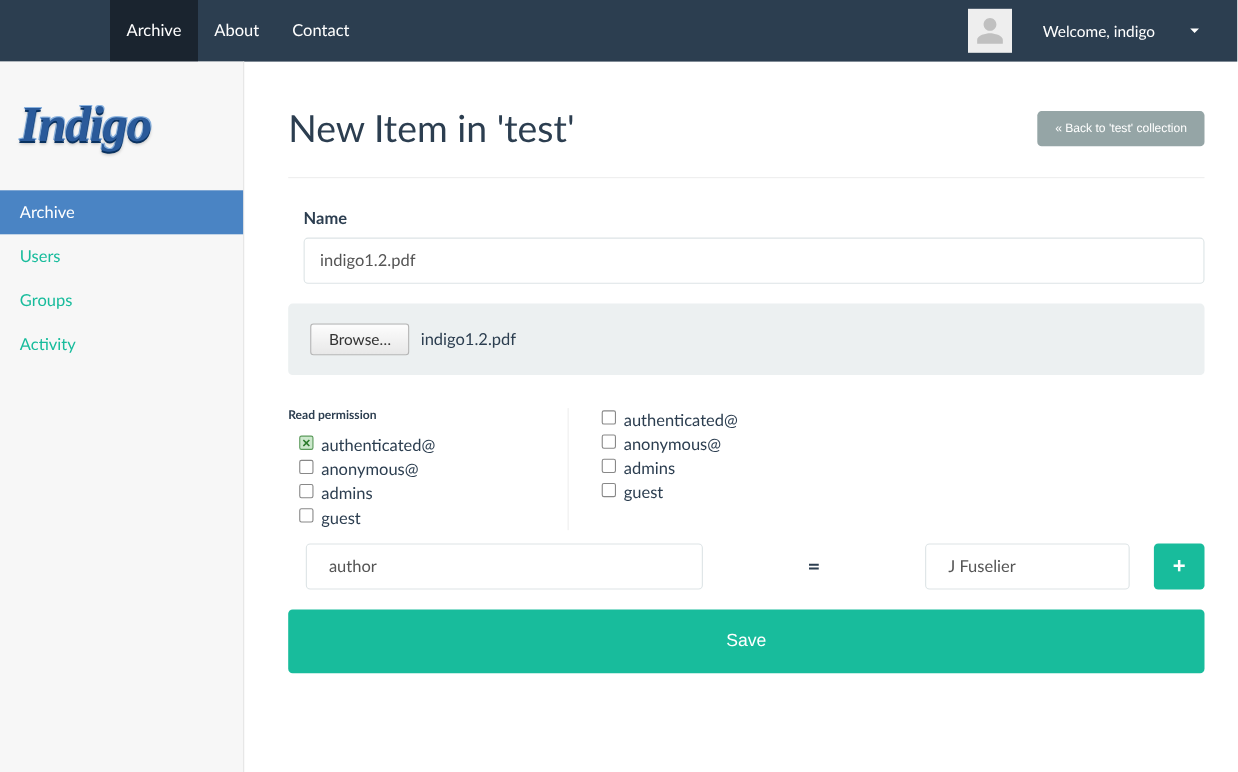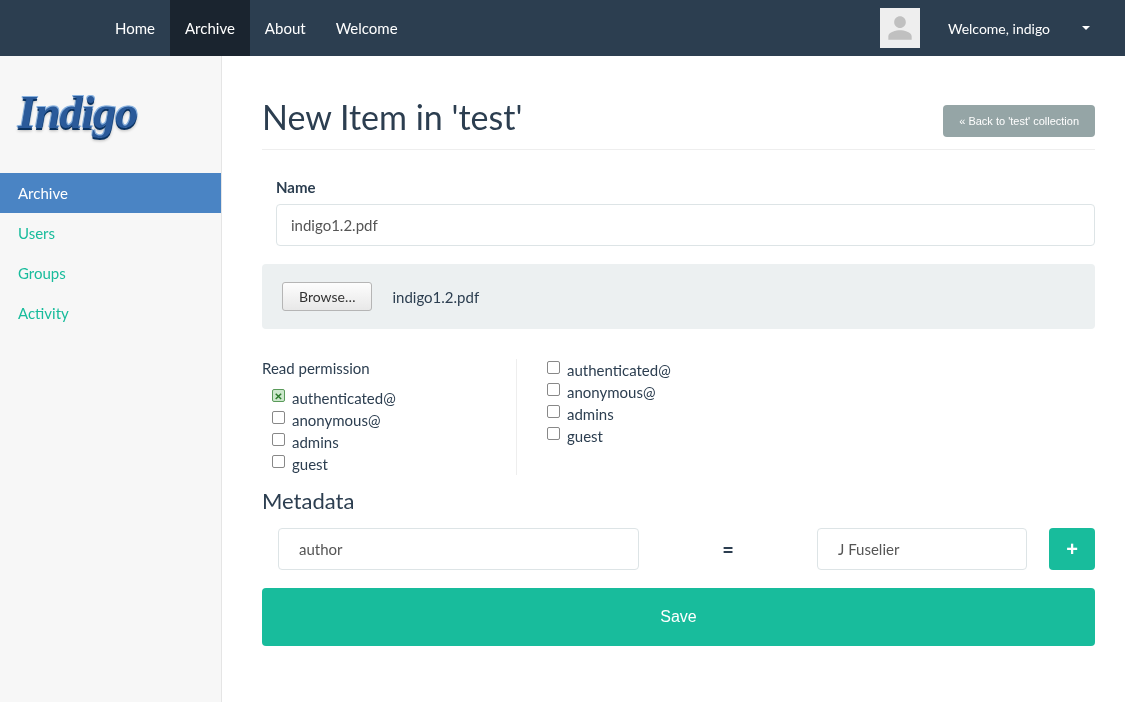--- a/index.html
+++ b/index.html
@@ -90,24 +90,24 @@
     background: #4a84c4;
     color: #fff;
   }
 
   .main {
     flex: 1;
     padding: 40px 30px 40px 40px;
   }
   .page-head {
     display: flex;
-    align-items: flex-end;
+    align-items: center;
     justify-content: space-between;
     border-bottom: 1px solid #eee;
-    padding-bottom: 12px;
+    padding-bottom: 24px;
     margin-bottom: 28px;
   }
   .page-head h1 {
     font-size: 34px;
     font-weight: 400;
     color: #2c3e50;
   }
   .btn {
     display: inline-block;
     padding: 10px 16px;
@@ -138,43 +138,43 @@
     font-size: 15px;
     color: #555;
     font-family: inherit;
   }
   .file-well {
     background: #ecf0f1;
     border-radius: 4px;
     padding: 18px 20px;
     display: flex;
     align-items: center;
-    gap: 20px;
+    gap: 10px;
     margin-bottom: 30px;
   }
   .browse-btn {
     background: linear-gradient(#fdfdfd, #e8e8e8);
     border: 1px solid #b5b5b5;
     border-radius: 3px;
     padding: 5px 16px;
     font-size: 14px;
     color: #333;
     cursor: pointer;
     font-family: inherit;
   }
   .file-name { color: #2c3e50; font-size: 15px; }
 
   .perm-row { display: flex; margin-bottom: 12px; }
   .perm-col { width: 255px; padding-right: 15px; }
   .perm-col:first-child { border-right: 1px solid #eee; }
   .perm-col:last-child { padding-left: 20px; }
   .perm-col h4 {
-    font-weight: 400;
-    color: #2c3e50;
-    font-size: 15px;
+    font-weight: 700;
+    color: #2c3e50;
+    font-size: 11px;
     margin-bottom: 10px;
   }
   .checklist { list-style: none; padding-left: 10px;}
   .checklist li {
     display: flex;
     gap: 7px;
     padding: 2px 0;
     font-size: 15px;
     color: #2c3e50;
   }
@@ -210,32 +210,31 @@
   .meta-row .input { flex: 0 0 auto; }
   .meta-key, .meta-val { width: 361px; padding-left:20px; }
   .meta-key { margin-left: 16px; }
   .eq {
     flex: 1;
     text-align: center;
     font-size: 20px;
     font-weight: 700;
     color: #2c3e50;
   }
-  .meta-val { width: 210px; }
+  .meta-val { width: 186px; }
 
 </style>
 </head>
 <body>
 
 <div class="navbar">
   <div class="nav-left">
-    <div class="nav-item">Home</div>
     <div class="nav-item active">Archive</div>
     <div class="nav-item">About</div>
-    <div class="nav-item">Welcome</div>
+    <div class="nav-item">Contact</div>
   </div>
   <div class="nav-spacer"></div>
   <div class="nav-user">
     <span class="avatar">
       <svg viewBox="0 0 24 24">
           <path d="M12 12c2.7 0 5-2.3 5-5s-2.3-5-5-5-5 2.3-5 5 2.3 5 5 5zm0 2c-3.3 0-10 1.7-10 5v3h20v-3c0-3.3-6.7-5-10-5z"></path>
         </svg>
     </span>
     <span><span>Welcome, </span><span>indigo</span></span>
     <span class="caret"></span>
@@ -308,21 +307,20 @@
               <span>admins</span>
             </li>
           <li>
               <span class="cb"></span>
               <span>guest</span>
             </li>
         </ul>
       </div>
     </div>
 
-    <div class="meta-head">Metadata</div>
     <div class="meta-row">
       <input class="input meta-key" type="text" value="author" style="">
       <span class="eq">=</span>
       <input class="input meta-val" type="text" style="margin-right: 22px;" value="J Fuselier">
       <button class="btn btn-green btn-square">
         <span>+</span>
       </button>
     </div>
 
     <button class="btn btn-green btn-block">Save</button>

